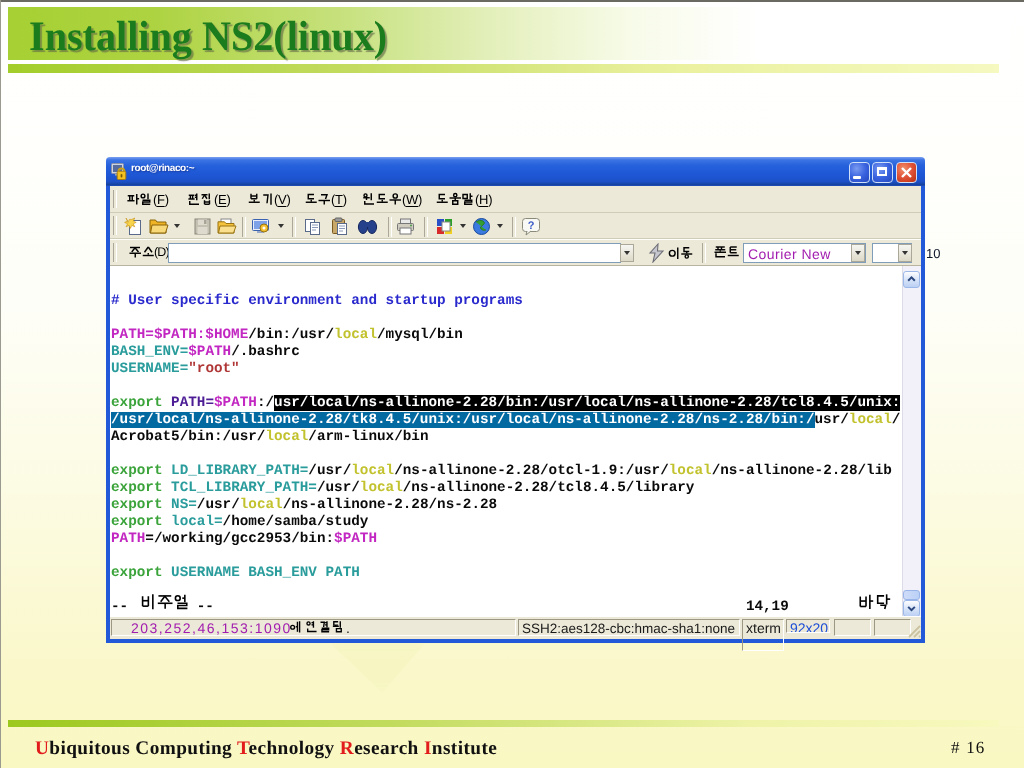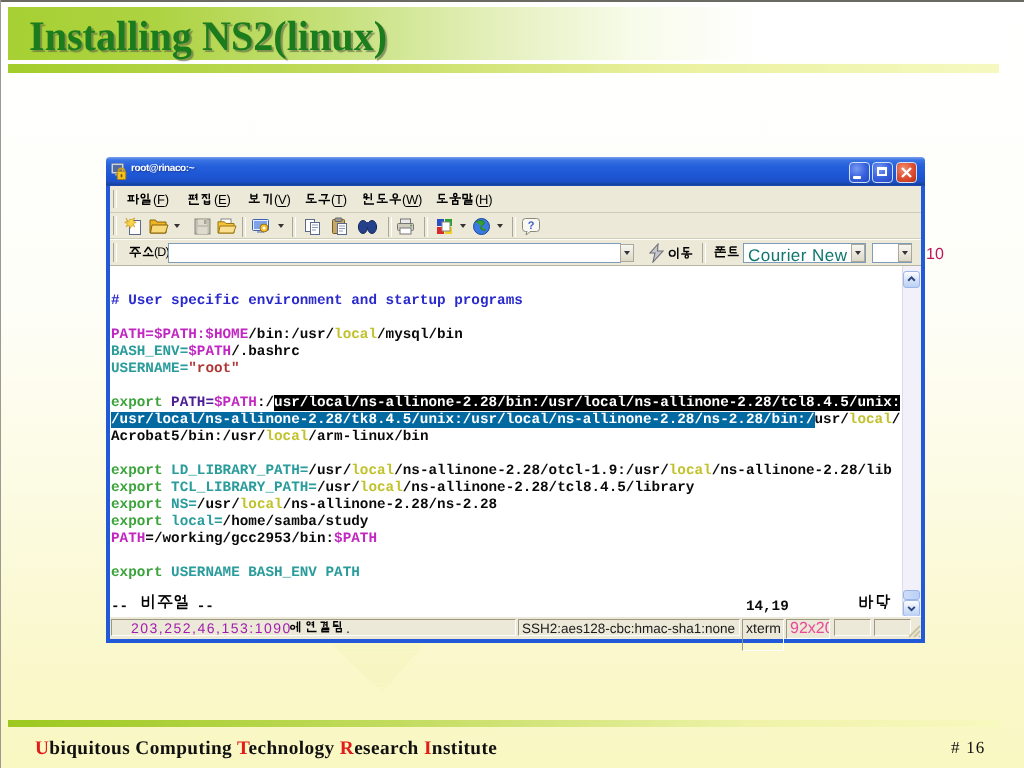--- a/index.html
+++ b/index.html
@@ -353,27 +353,27 @@
 <svg style="position:absolute;left:668px;top:247px;width:25.0px;height:12.5px;overflow:visible" viewBox="0 0 200 100" fill="none" stroke="#000" stroke-width="11.5">
     <use href="#k_i" x="0"></use>
     <use href="#k_dong" x="100"></use>
   </svg>
 <div class="sep" style="left:702px;top:243px"></div>
 <svg style="position:absolute;left:713.5px;top:246px;width:25.5px;height:12.5px;overflow:visible" viewBox="0 0 204 100" fill="none" stroke="#000" stroke-width="11.5">
     <use href="#k_pon" x="0"></use>
     <use href="#k_teu" x="104"></use>
   </svg>
 <div class="abs" style="left:743px;top:243px;width:123px;height:20px;background:#fff;border:1px solid #7f9db9;box-sizing:border-box"></div>
-<div class="abs" style="left:748px;top:246px;font-size:17px;letter-spacing:0.45px;color:#0f766e">Courier New</div>
+<div class="abs" style="left:748px;top:246px;font-size:14px;letter-spacing:0.45px;color:#a21caf">Courier New</div>
 <div class="abs" style="left:851px;top:244px;width:14px;height:18px;background:linear-gradient(180deg,#f6f6f2,#ddd9c8);border:1px solid #aca899;box-sizing:border-box">
 <svg width="12" height="16" viewBox="0 0 12 16">
       <path d="M3 6 L9 6 L6 10 Z" fill="#333"></path>
     </svg></div>
 <div class="abs" style="left:872px;top:243px;width:40px;height:20px;background:#fff;border:1px solid #7f9db9;box-sizing:border-box"></div>
-<div class="abs" style="left:926px;top:246px;font-size:16px;color:#be185d">10</div>
+<div class="abs" style="left:926px;top:246px;font-size:13px;color:#0f172a">10</div>
 <div class="abs" style="left:898px;top:244px;width:14px;height:18px;background:linear-gradient(180deg,#f6f6f2,#ddd9c8);border:1px solid #aca899;box-sizing:border-box">
 <svg width="12" height="16" viewBox="0 0 12 16">
       <path d="M3 6 L9 6 L6 10 Z" fill="#333"></path>
     </svg></div>
 <div class="abs" style="left:110px;top:266px;width:792px;height:350px;background:#fff"></div>
 <pre class="abs" style="left:111px;top:266px;margin:0;padding:27px 0 0 0;font-family:'Liberation Mono',monospace;font-weight:bold;font-size:14.3px;line-height:17px;color:#0a0a0a;text-rendering:geometricPrecision"><span style="color:#2929cd"># User specific environment and startup programs</span>
 
 <span style="color:#c227c2">PATH=$PATH:$HOME</span>/bin:/usr/<span style="color:#c2c22e">local</span>/mysql/bin
 <span style="color:#2a9c9c">BASH_ENV=</span><span style="color:#c227c2">$PATH</span>/.bashrc
 <span style="color:#2a9c9c">USERNAME=</span><span style="color:#b03636">"root"</span>
@@ -415,17 +415,17 @@
     <use href="#k_e" x="0"></use>
   </svg>
 <svg style="position:absolute;left:306px;top:621px;width:38.6px;height:12px;overflow:visible" viewBox="0 0 322 100" fill="none" stroke="#000" stroke-width="11.5">
     <use href="#k_yeon" x="0"></use>
     <use href="#k_gyeol" x="111"></use>
     <use href="#k_doem" x="222"></use>
   </svg>
 <div class="abs" style="left:346px;top:620px;font-size:14px;color:#1a1a1a">.</div>
 <div class="abs" style="left:518px;top:619px;width:222px;height:17px;border:1px solid;border-color:#9d9884 #fff #fff #9d9884;box-sizing:border-box;font-size:14px;color:#1a1a1a;padding:0 0 0 3px;white-space:nowrap;overflow:hidden"><span style="font-size:13.5px">SSH2:aes128-cbc:hmac-sha1:none</span></div>
 <div class="abs" style="left:742px;top:619px;width:42px;height:32px;border:1px solid;border-color:#9d9884 #fff #fff #9d9884;box-sizing:border-box;font-size:14px;color:#1a1a1a;padding:0 0 0 3px;white-space:nowrap;overflow:hidden">xterm</div>
-<div class="abs" style="left:786px;top:619px;width:44px;height:20px;border:1px solid;border-color:#9d9884 #fff #fff #9d9884;box-sizing:border-box;font-size:16px;color:#ec4899;padding:0 0 0 3px;white-space:nowrap;overflow:hidden">92x20</div>
+<div class="abs" style="left:786px;top:619px;width:44px;height:14px;border:1px solid;border-color:#9d9884 #fff #fff #9d9884;box-sizing:border-box;font-size:14px;color:#1d4ed8;padding:0 0 0 3px;white-space:nowrap;overflow:hidden">92x20</div>
 <div class="abs" style="left:834px;top:619px;width:37px;height:17px;border:1px solid;border-color:#9d9884 #fff #fff #9d9884;box-sizing:border-box;font-size:14px;color:#1a1a1a;padding:0 0 0 3px;white-space:nowrap;overflow:hidden"></div>
 <div class="abs" style="left:874px;top:619px;width:37px;height:17px;border:1px solid;border-color:#9d9884 #fff #fff #9d9884;box-sizing:border-box;font-size:14px;color:#1a1a1a;padding:0 0 0 3px;white-space:nowrap;overflow:hidden"></div>
 <svg class="abs" style="left:906px;top:623px" width="15" height="15" viewBox="0 0 15 15">
 <path d="M14 3 L3 14 M14 8 L8 14 M14 13 L13 14" stroke="#cac2a0" stroke-width="1.8"></path>
 </svg>
 </body></html>

